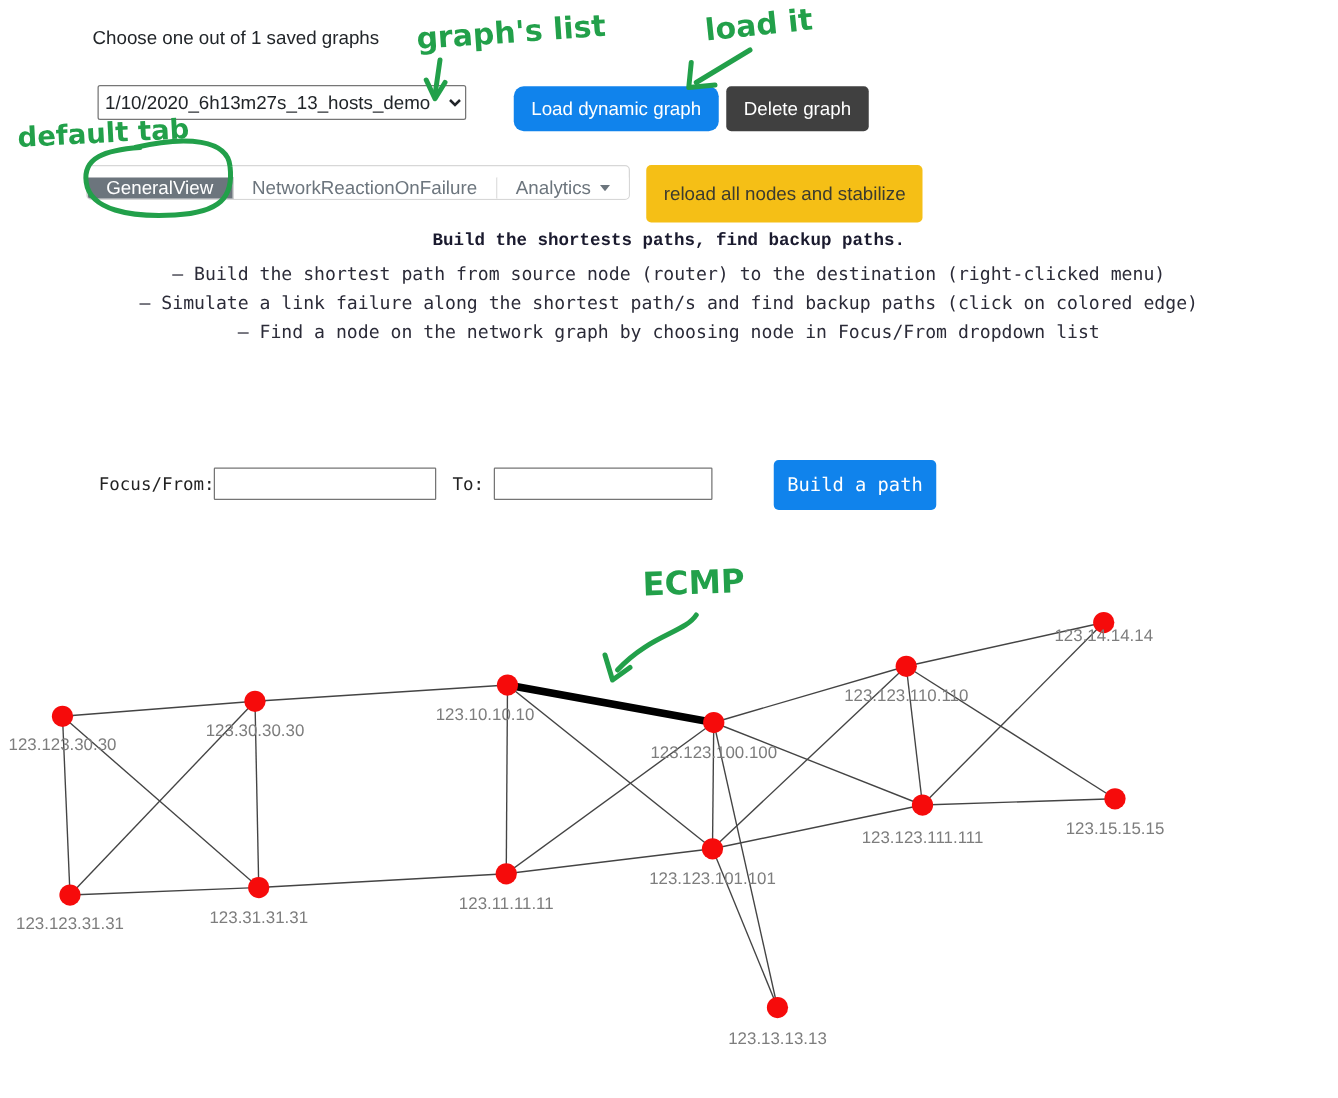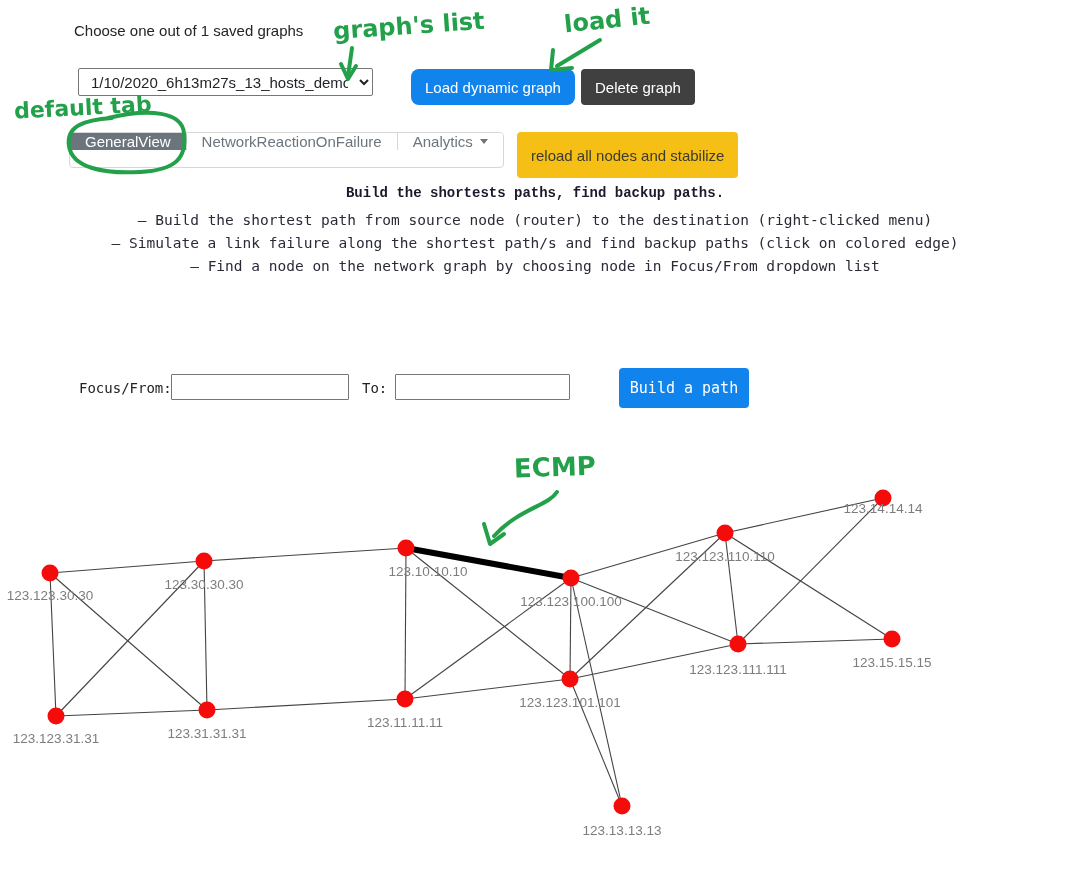--- a/index.html
+++ b/index.html
@@ -19,40 +19,40 @@
     white-space:nowrap;
   }
   .graph-select{
     position:absolute; left:78px; top:68px;
     width:295px; height:28px;
     font-family:"Liberation Sans", sans-serif;
     font-size:15px; color:#212529;
     background:#ffffff;
     border:1px solid #767676;
     border-radius:2px;
-    padding:0 8px;
+    padding:0 1px;
   }
   .btn{
     position:absolute;
     border:none; color:#fff;
     font-family:"Liberation Sans", sans-serif;
     font-size:15px;
     cursor:pointer;
     border-radius:8px;
     padding:0 14px;
     white-space:nowrap;
   }
   .btn-load{ left:411px; top:69px; height:36px; background:#1083ec; }
   .btn-delete{ left:581px; top:69px; height:36px; background:#404040; border-radius:4px; }
 
   
   .tabs{
     position:absolute; left:69px; top:132px;
-    display:flex; align-items:flex-start;
-    height:36px;
+    display:flex; align-items:flex-end;
+    height:28px;
     border:1px solid #d7d7d7;
     border-radius:4px;
     overflow:hidden;
     background:#fff;
   }
   .tab{
     display:flex; align-items:center; justify-content:center;
     padding:0 15px;
     font-size:15px;
     color:#6c757d;
@@ -233,21 +233,21 @@
 <div id="graph-nodes">
     <div class="graph-node" style="left: 50px; top: 573px; background: rgb(246, 11, 11);"></div>
     <div class="node-label" style="left: 50px; top: 588px; color: rgb(125, 125, 125);">123.123.30.30</div>
     <div class="graph-node" style="left: 204px; top: 561px; background: rgb(246, 11, 11);"></div>
     <div class="node-label" style="left: 204px; top: 577px; color: rgb(125, 125, 125);">123.30.30.30</div>
     <div class="graph-node" style="left: 56px; top: 716px; background: rgb(246, 11, 11);"></div>
     <div class="node-label" style="left: 56px; top: 731px; color: rgb(125, 125, 125);">123.123.31.31</div>
     <div class="graph-node" style="left: 207px; top: 710px; background: rgb(246, 11, 11);"></div>
     <div class="node-label" style="left: 207px; top: 726px; color: rgb(125, 125, 125);">123.31.31.31</div>
     <div class="graph-node" style="left: 406px; top: 548px; background: rgb(246, 11, 11);"></div>
-    <div class="node-label" style="left: 428px; top: 564px; color: rgb(125, 125, 125);">123.10.10.10</div>
+    <div class="node-label" style="left: 388px; top: 564px; color: rgb(125, 125, 125);">123.10.10.10</div>
     <div class="graph-node" style="left: 405px; top: 699px; background: rgb(246, 11, 11);"></div>
     <div class="node-label" style="left: 405px; top: 715px; color: rgb(125, 125, 125);">123.11.11.11</div>
     <div class="graph-node" style="left: 571px; top: 578px; background: rgb(246, 11, 11);"></div>
     <div class="node-label" style="left: 571px; top: 594px; color: rgb(125, 125, 125);">123.123.100.100</div>
     <div class="graph-node" style="left: 570px; top: 679px; background: rgb(246, 11, 11);"></div>
     <div class="node-label" style="left: 570px; top: 695px; color: rgb(125, 125, 125);">123.123.101.101</div>
     <div class="graph-node" style="left: 725px; top: 533px; background: rgb(246, 11, 11);"></div>
     <div class="node-label" style="left: 725px; top: 549px; color: rgb(125, 125, 125);">123.123.110.110</div>
     <div class="graph-node" style="left: 738px; top: 644px; background: rgb(246, 11, 11);"></div>
     <div class="node-label" style="left: 738px; top: 662px; color: rgb(125, 125, 125);">123.123.111.111</div>

